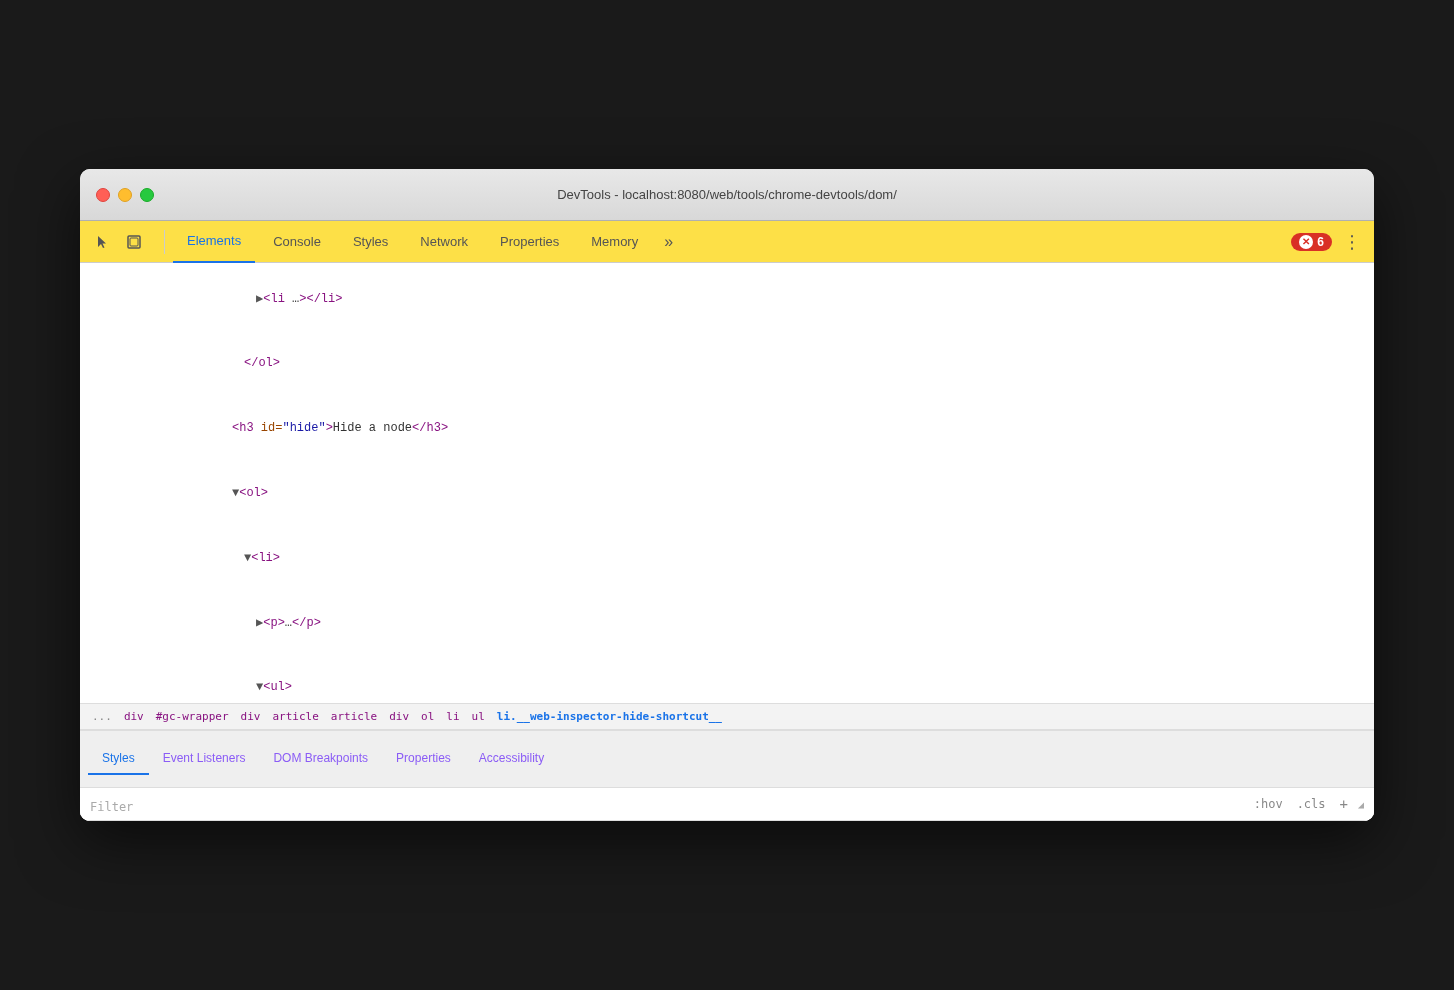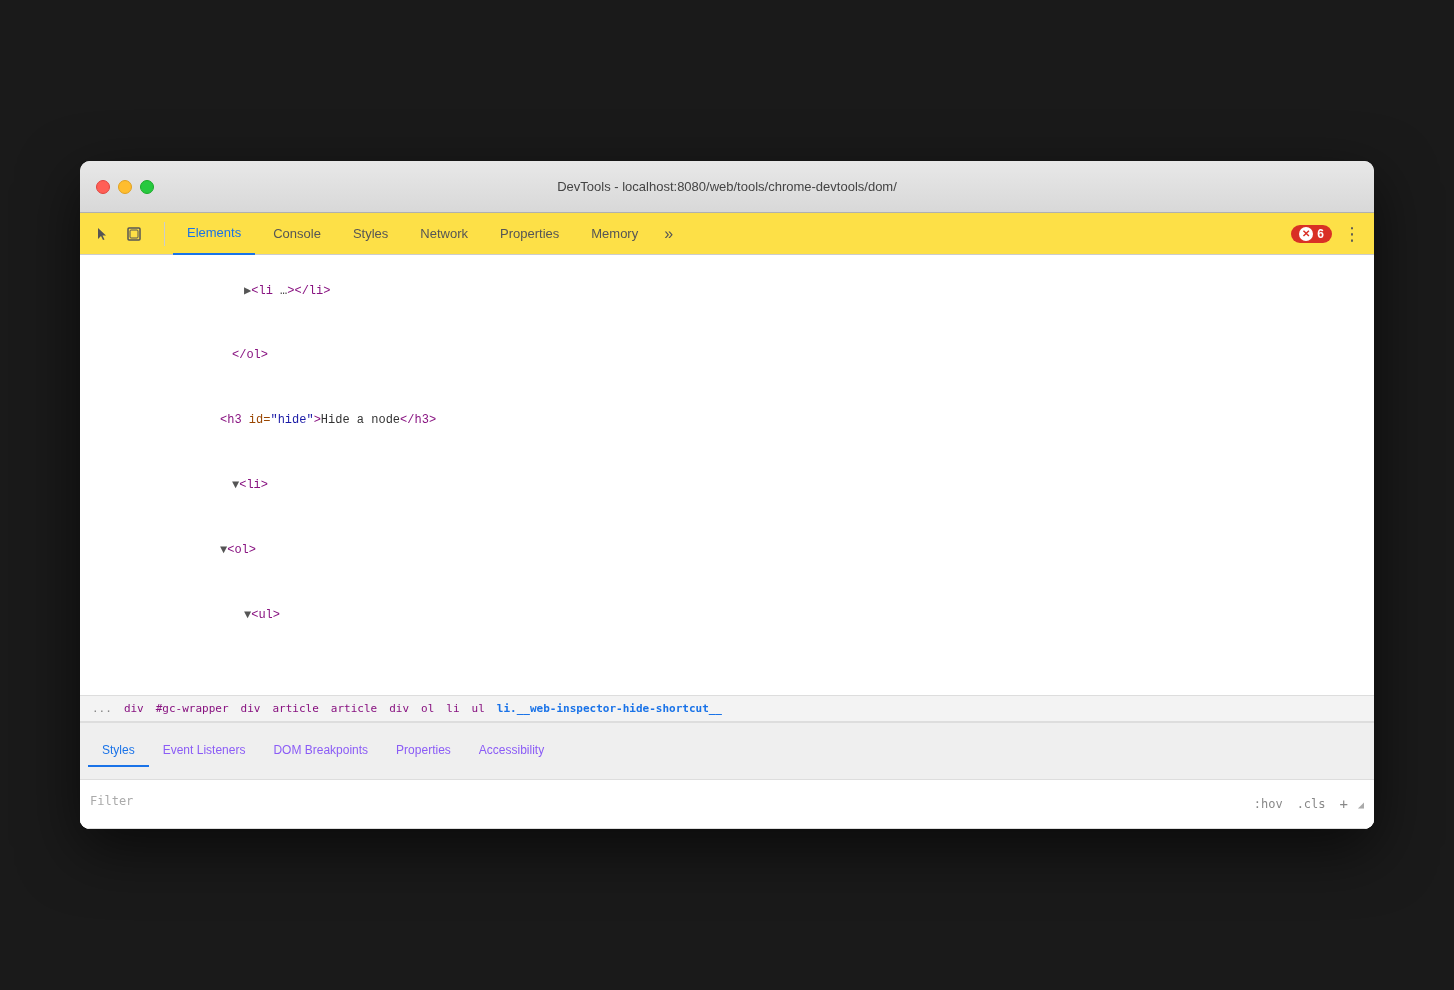--- a/index.html
+++ b/index.html
@@ -153,21 +153,21 @@
       background: white;
     }
     
     .dom-panel {
       flex: 1;
       overflow: auto;
       background: white;
       font-family: 'Menlo', 'Monaco', 'Courier New', monospace;
       font-size: 12px;
       line-height: 1.8;
-      padding: 4px 0;
+      padding: 4px 12px;
       min-height: 440px;
       max-height: 440px;
       overflow-y: scroll;
     }
     .dom-line {
       padding: 0 8px 0 0;
       white-space: pre;
       display: block;
       color: #333;
     }
@@ -232,22 +232,22 @@
       border-bottom: 2px solid transparent;
       white-space: nowrap;
     }
     .bottom-tab.active {
       color: #1a73e8;
       border-bottom: 2px solid #1a73e8;
     }
     
     .filter-bar {
       display: flex;
-      align-items: flex-start;
-      padding: 14px 10px;
+      align-items: flex-end;
+      padding: 6px 10px;
       border-bottom: 1px solid #ddd;
       background: white;
       gap: 8px;
     }
     .filter-input {
       flex: 1;
       border: none;
       outline: none;
       font-size: 12px;
       color: #333;
@@ -359,32 +359,38 @@
 
       <div class="dom-line-wrapper">
         <div class="dot-container"></div>
         <span class="dom-line" style="padding-left: calc(4 * 12px)">
           <span class="tag">&lt;h3 </span><span class="attr-name">id=</span><span class="attr-value">"hide"</span><span class="tag">&gt;</span><span class="text-content">Hide a node</span><span class="tag">&lt;/h3&gt;</span>
         </span>
       </div>
 
       <div class="dom-line-wrapper">
         <div class="dot-container"></div>
+        <span class="dom-line" style="padding-left: calc(4 * 12px)">
+          <span class="triangle-down">▼</span><span class="tag">&lt;ol&gt;</span>
+        </span>
+      </div>
+
+      <div class="dom-line-wrapper">
+        <div class="dot-container"></div>
         <span class="dom-line" style="padding-left: calc(5 * 12px)">
           <span class="triangle-down">▼</span><span class="tag">&lt;li&gt;</span>
         </span>
       </div>
 
       <div class="dom-line-wrapper">
         <div class="dot-container"></div>
-        <span class="dom-line" style="padding-left: calc(4 * 12px)">
-          <span class="triangle-down">▼</span><span class="tag">&lt;ol&gt;</span>
-        </span>
-      </div>
-
+        <span class="dom-line" style="padding-left: calc(6 * 12px)">
+          <span class="triangle">▶</span><span class="tag">&lt;p&gt;</span><span class="text-content">…</span><span class="tag">&lt;/p&gt;</span>
+        </span>
+      </div>
 
       <div class="dom-line-wrapper">
         <div class="dot-container"></div>
         <span class="dom-line" style="padding-left: calc(6 * 12px)">
           <span class="triangle-down">▼</span><span class="tag">&lt;ul&gt;</span>
         </span>
       </div>
 
     </div>
 

